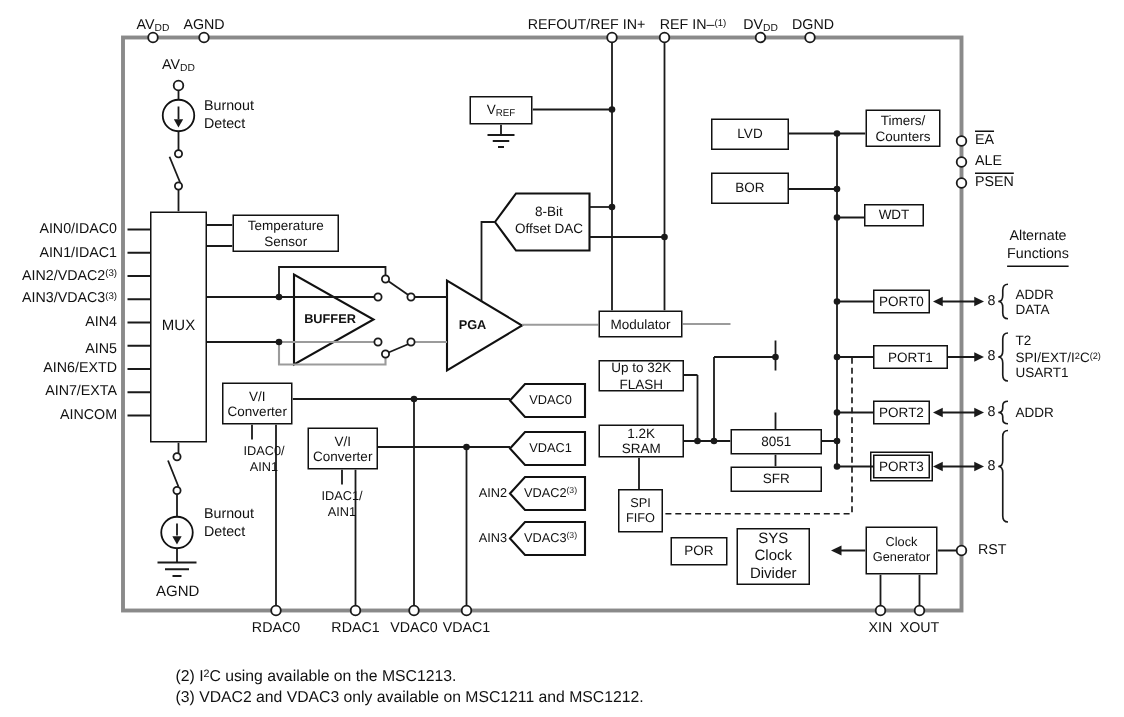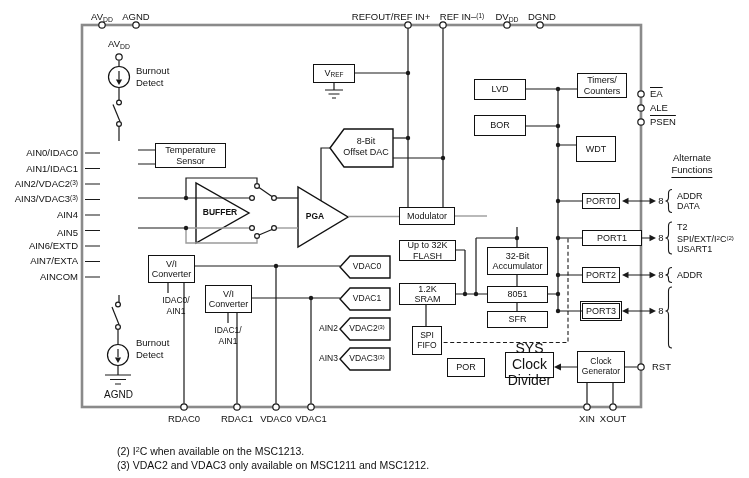--- a/index.html
+++ b/index.html
@@ -145,80 +145,79 @@
     </g>
 
     <g fill="none" stroke="#1a1a1a" stroke-width="1.1">
       <path d="M672,189.5 Q668.5,189.5 668.5,193.5 L668.5,197 Q668.5,201 665.5,201 Q668.5,201 668.5,205 L668.5,208.5 Q668.5,212.5 672,212.5"></path>
       <path d="M672,222 Q668.5,222 668.5,226 L668.5,234 Q668.5,238 665.5,238 Q668.5,238 668.5,242 L668.5,250 Q668.5,254 672,254"></path>
       <path d="M672,267.5 Q668.5,267.5 668.5,270.5 L668.5,272 Q668.5,275 665.5,275 Q668.5,275 668.5,278 L668.5,279.5 Q668.5,282.5 672,282.5"></path>
       <path d="M672,287 Q668.5,287 668.5,291 L668.5,307 Q668.5,311 665.5,311 Q668.5,311 668.5,315 L668.5,344 Q668.5,348 672,348"></path>
     </g>
   </svg>
 
+  <div class="box" style="left:100px;top:141px;width:38px;height:154px;font-size:10px">
+      <span>MUX</span>
+    </div>
   <div class="box" style="left:155px;top:143px;width:71px;height:25px">
       <span>Temperature</span>
       <span>Sensor</span>
     </div>
   <div class="box" style="left:313px;top:64px;width:42px;height:19px">
       <span><span>V</span><sub>REF</sub></span>
     </div>
   <div class="box" style="left:474px;top:79px;width:52px;height:21px">
       <span>LVD</span>
     </div>
   <div class="box" style="left:577px;top:73px;width:50px;height:25px">
       <span>Timers/</span>
       <span>Counters</span>
     </div>
   <div class="box" style="left:474px;top:115px;width:52px;height:21px">
       <span>BOR</span>
     </div>
-  <div class="box" style="left:576px;top:136px;width:40px;height:26px">
+  <div class="box" style="left:576px;top:136px;width:40px;height:15px">
       <span>WDT</span>
     </div>
   <div class="box" style="left:399px;top:207px;width:56px;height:18px">
       <span>Modulator</span>
     </div>
   <div class="box" style="left:399px;top:240px;width:57px;height:21px">
       <span>Up to 32K</span>
       <span>FLASH</span>
     </div>
-  <div class="box" style="left:487px;top:247px;width:61px;height:28px">
-      <span>32-Bit</span>
-      <span>Accumulator</span>
-    </div>
   <div class="box" style="left:399px;top:283px;width:57px;height:22px">
       <span>1.2K</span>
       <span>SRAM</span>
     </div>
   <div class="box" style="left:487px;top:286px;width:61px;height:17px">
       <span>8051</span>
     </div>
   <div class="box" style="left:487px;top:311px;width:61px;height:17px">
       <span>SFR</span>
     </div>
   <div class="box" style="left:412px;top:326px;width:30px;height:29px;font-size:8.5px">
       <span>SPI</span>
       <span>FIFO</span>
     </div>
   <div class="box" style="left:447px;top:358px;width:38px;height:19px">
       <span>POR</span>
     </div>
-  <div class="box" style="left:505px;top:352px;width:49px;height:26px;font-size:14px">
+  <div class="box" style="left:491px;top:352px;width:49px;height:38px;font-size:10px">
       <span>SYS Clock</span>
       <span>Divider</span>
     </div>
   <div class="box" style="left:577px;top:351px;width:48px;height:32px;font-size:8.5px">
       <span>Clock</span>
       <span>Generator</span>
     </div>
   <div class="box" style="left:582px;top:193px;width:38px;height:16px">
       <span>PORT0</span>
     </div>
-  <div class="box" style="left:582px;top:230px;width:60px;height:16px">
+  <div class="box" style="left:582px;top:230px;width:50px;height:16px">
       <span>PORT1</span>
     </div>
   <div class="box" style="left:582px;top:267px;width:38px;height:16px">
       <span>PORT2</span>
     </div>
   <div class="box dbl" style="left:582px;top:303px;width:38px;height:16px">
       <span>PORT3</span>
     </div>
   <div class="box" style="left:148px;top:255px;width:47px;height:28px">
       <span>V/I</span>
@@ -305,16 +304,16 @@
   </div>
   <div class="altgrp" style="left:677px;top:223px;line-height:9.8px">
     <div>T2</div>
     <div><span>SPI/EXT/I</span><sup>2</sup><span>C</span><sup>(2)</sup></div>
     <div>USART1</div>
   </div>
   <div class="altgrp" style="left:677px;top:270px">
     <div>ADDR</div>
   </div>
 
-  <div class="notes" style="left:117px;top:446px"><span>(2) I</span><sup>2</sup><span>C when available on the MSC1213.</span></div>
+  <div class="notes" style="left:117px;top:446px"><span>(2) I</span><sup>2</sup><span>C using available on the MSC1213.</span></div>
   <div class="notes" style="left:117px;top:460px"><span>(3) VDAC2 and VDAC3 only available on MSC1211 and MSC1212.</span></div>
 
 </div>
 
 </body></html>

